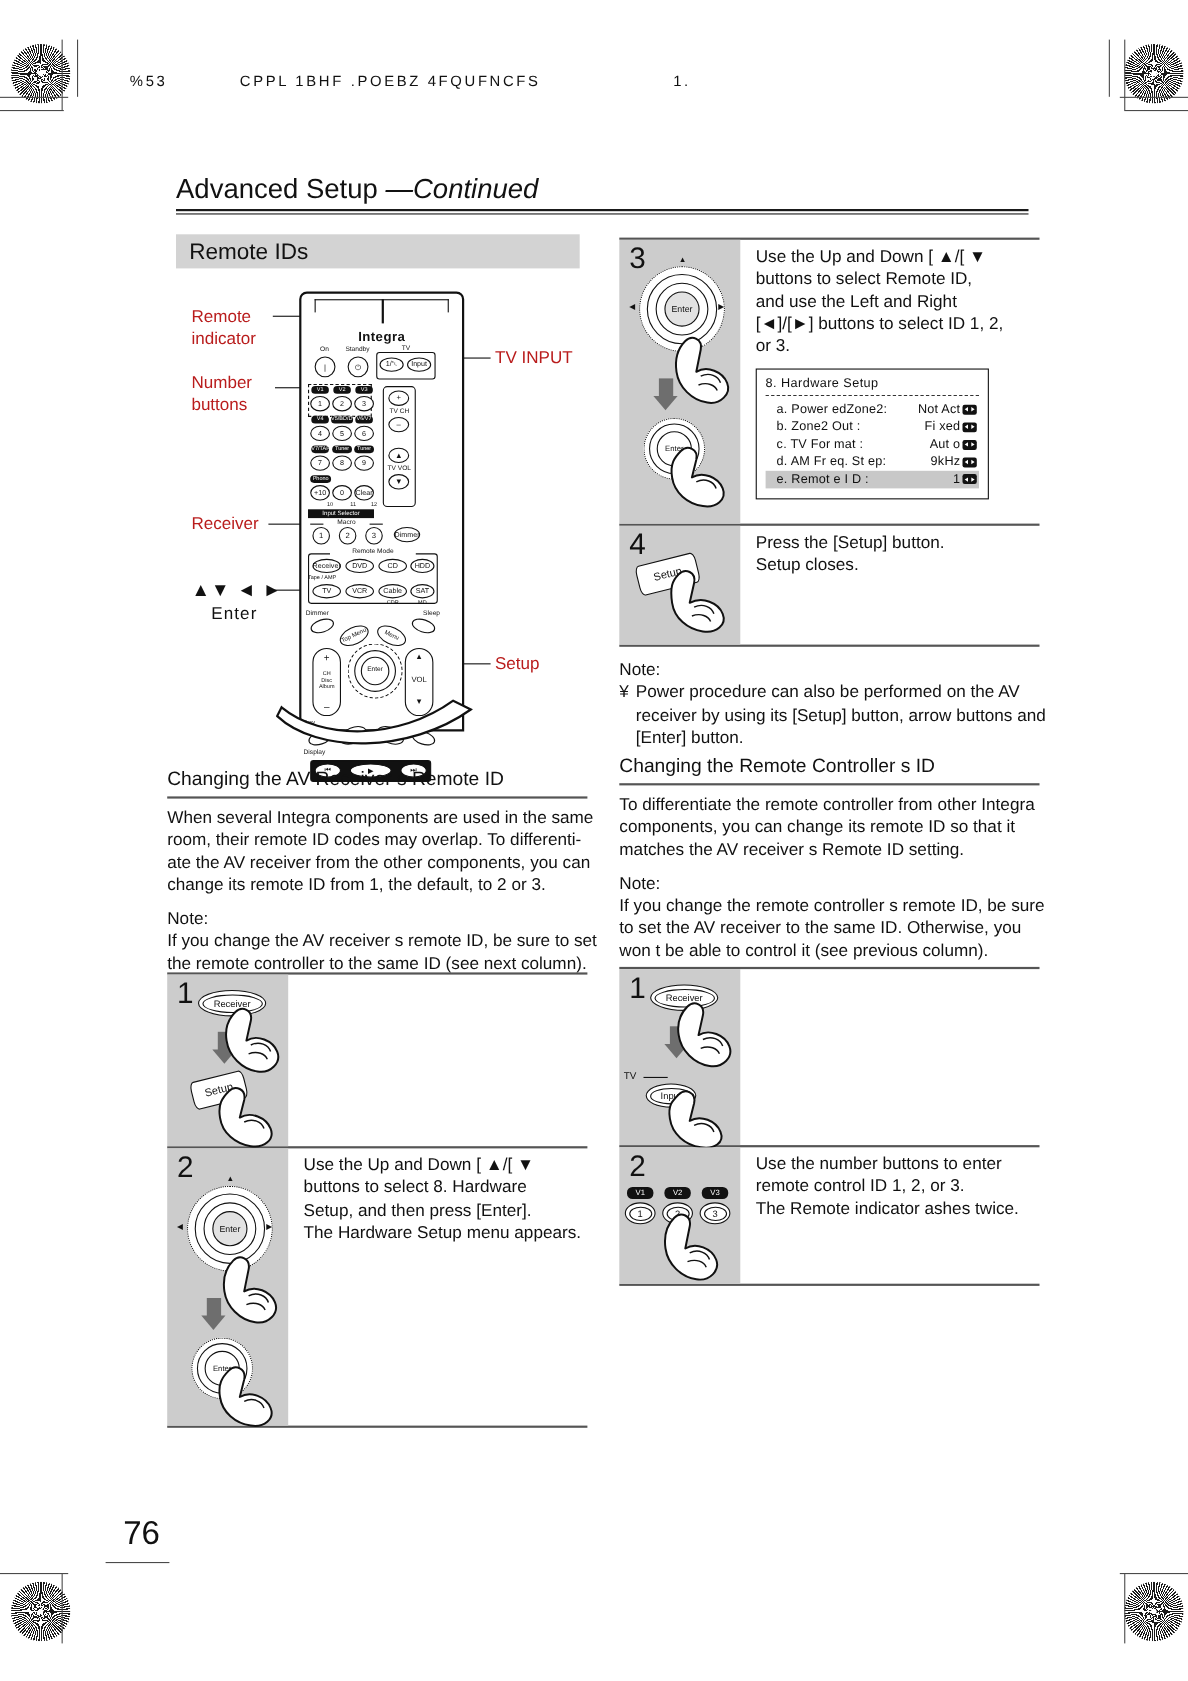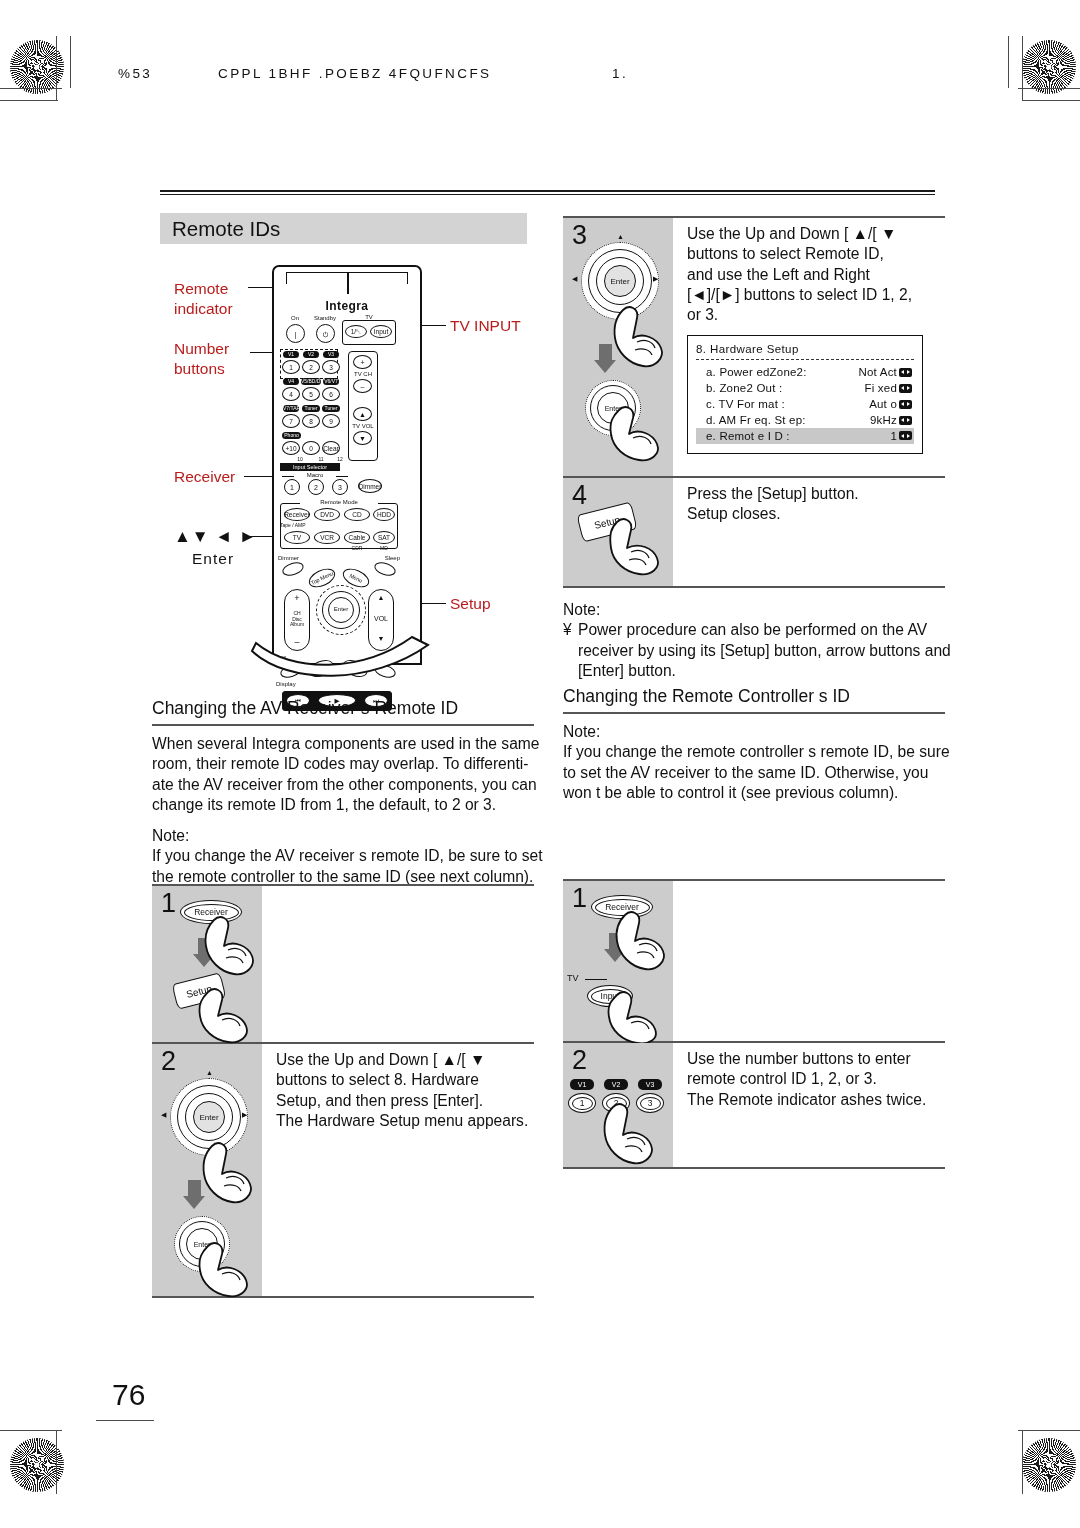--- a/index.html
+++ b/index.html
@@ -247,20 +247,24 @@
   <div class="reg-cross" style="left:74px; top:1452px;"></div>
   <div class="reg-cross" style="left:518px; top:1452px;"></div>
   <div class="reg-cross" style="left:962px; top:1452px;"></div>
 
   <div class="crop-line" style="left:96px; top:1420px; width:58px; height:1.4px;"></div>
 
   <div class="runhead" style="left:118px; top:66px;">%53</div>
   <div class="runhead" style="left:218px; top:66px;">CPPL 1BHF  .POEBZ 4FQUFNCFS</div>
   <div class="runhead" style="left:612px; top:66px;">1.</div>
 
+  <div class="chapter-title">
+    <span>Advanced Setup</span>
+    <span class="cont">—Continued</span>
+  </div>
   <div class="rule-double"></div>
 
   <div class="section-band">Remote IDs</div>
 
   <div class="remote-wrap">
 
     <div class="callout-label" style="left:22px; top:25px;">Remote</div>
     <div class="callout-label" style="left:22px; top:45px;">indicator</div>
     <div class="callout-line" style="left:96px; top:32px; width:84px;"></div>
     <div class="callout-line" style="left:178px; top:32px; width:1.4px; height:16px;"></div>
@@ -518,21 +522,21 @@
           <path d="M26 34 C34 30, 42 34, 44 40" fill="none" stroke="#111" stroke-width="1.3"></path>
         </svg>
       </div>
       <div class="step-body">
         <div>Use the Up and Down [  ▲/[  ▼</div>
         <div>buttons to select  Remote ID,</div>
         <div>and use the Left and Right</div>
         <div>[◄]/[►] buttons to select ID 1, 2,</div>
         <div>or 3.</div>
 
-        <div class="osd" style="position:relative; margin-top:10px; width:236px;">
+        <div class="osd" style="position:relative; margin-top:10px; width:212px;">
           <div class="osd-title">8. Hardware Setup</div>
           <div class="osd-sep"></div>
 
           <div class="osd-row">
             <span class="osd-lbl">a. Power edZone2:</span>
             <span class="osd-val">Not Act</span>
             <span class="lr-badge"></span>
           </div>
           <div class="osd-row">
             <span class="osd-lbl">b. Zone2 Out   :</span>
@@ -585,20 +589,25 @@
         <span class="nowrap-block">receiver by using its [Setup] button, arrow buttons and</span><br>
         <span class="nowrap-block">[Enter] button.</span>
       </div>
     </div>
   </div>
 
   <div class="col col-right" style="top:686px;">
     <div class="sub-head">Changing the Remote Controller s ID</div>
     <div class="sub-rule"></div>
     <div class="body-text" style="width:420px;">
+      <p>
+        <span class="nowrap-block">To differentiate the remote controller from other Integra</span><br>
+        <span class="nowrap-block">components, you can change its remote ID so that it</span><br>
+        <span class="nowrap-block">matches the AV receiver s Remote ID setting.</span>
+      </p>
       <p class="tight">
         <span class="nowrap-block">Note:</span><br>
         <span class="nowrap-block">If you change the remote controller s remote ID, be sure</span><br>
         <span class="nowrap-block">to set the AV receiver to the same ID. Otherwise, you</span><br>
         <span class="nowrap-block">won t be able to control it (see previous column).</span>
       </p>
     </div>
   </div>
 
   <div class="col col-right steps" style="top:879px;">

